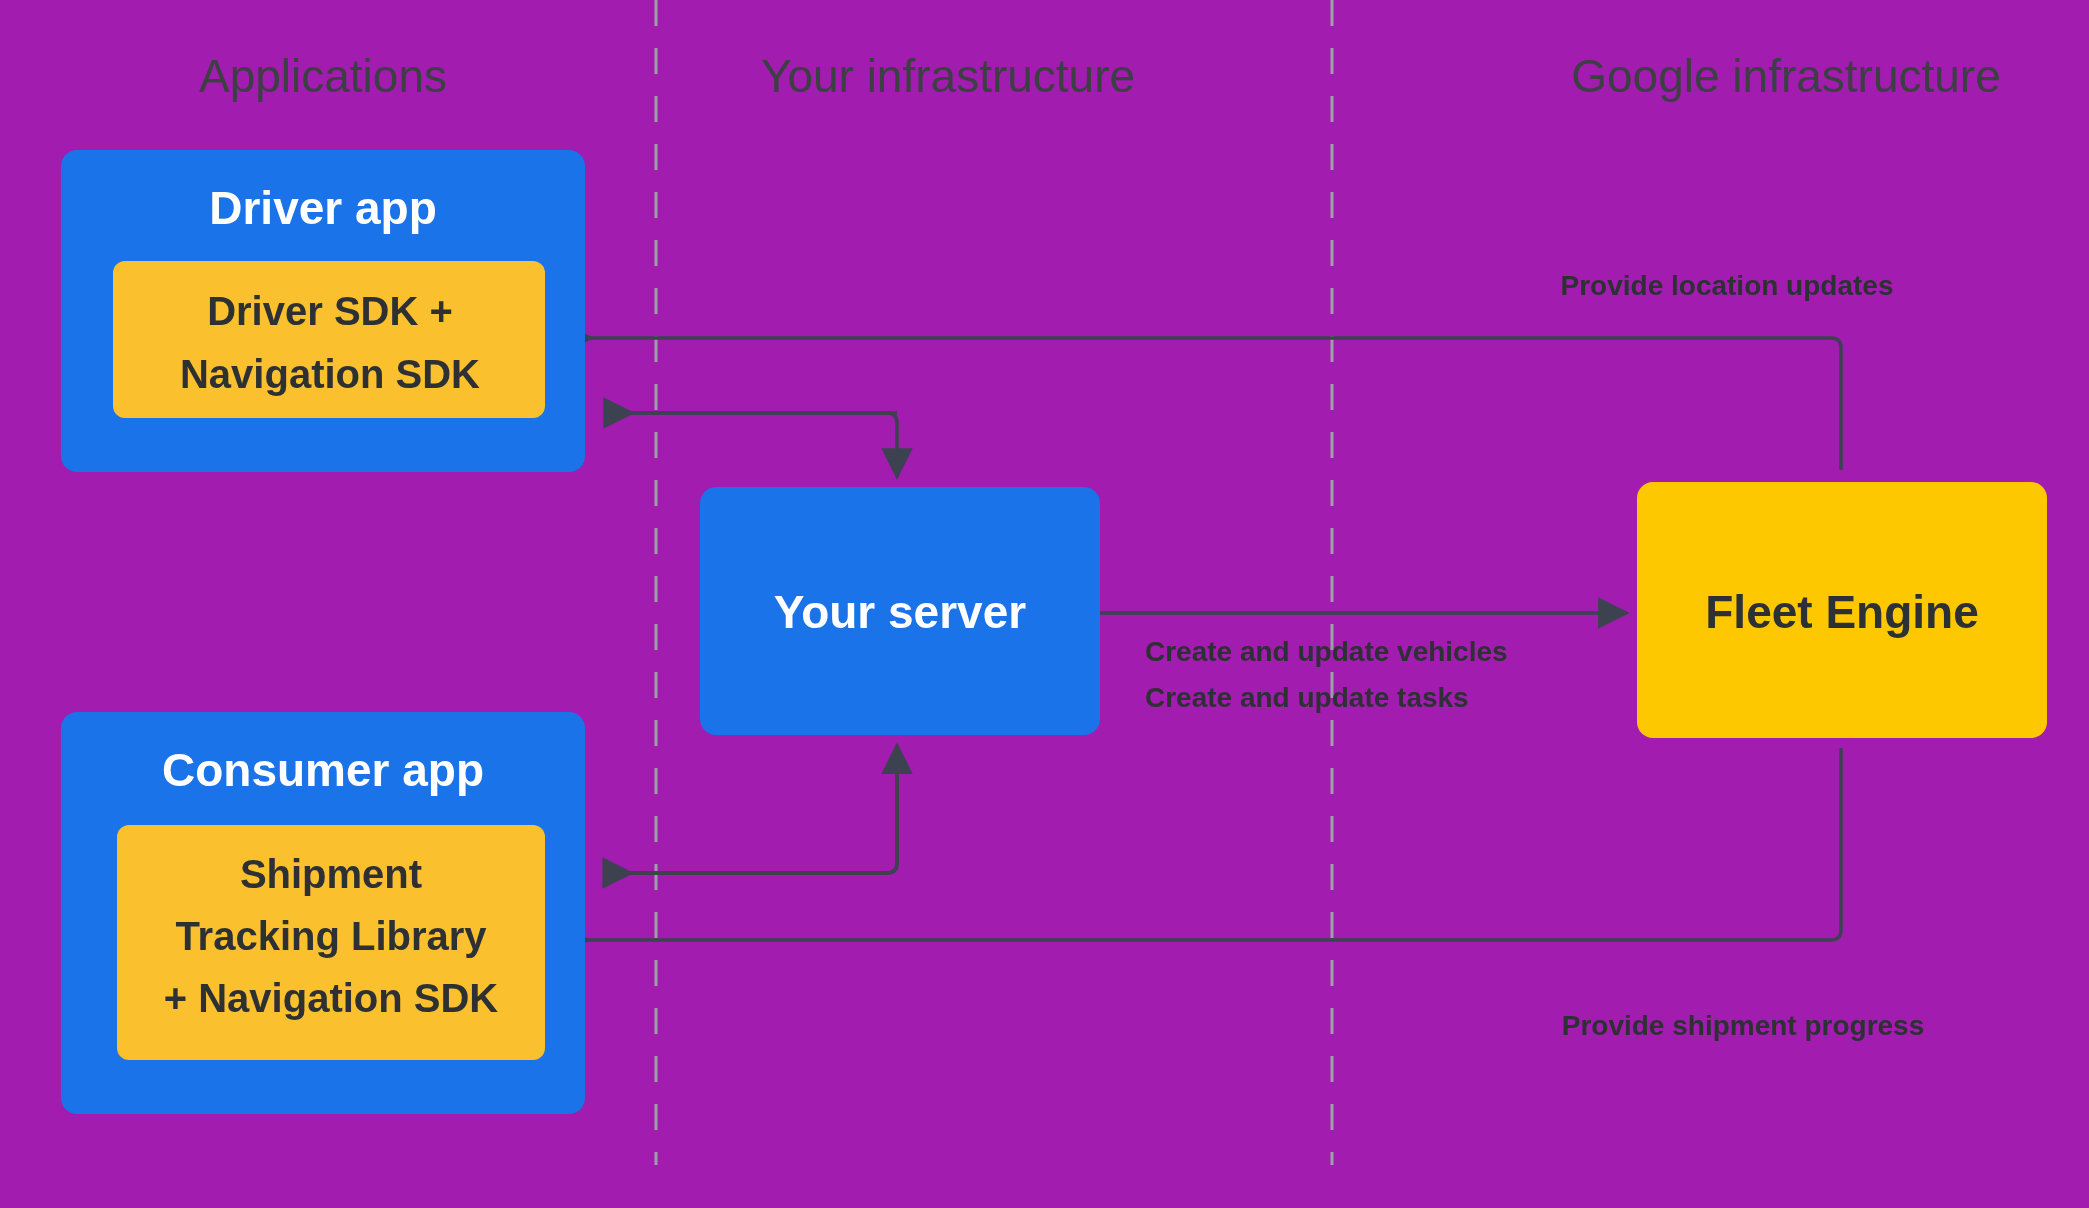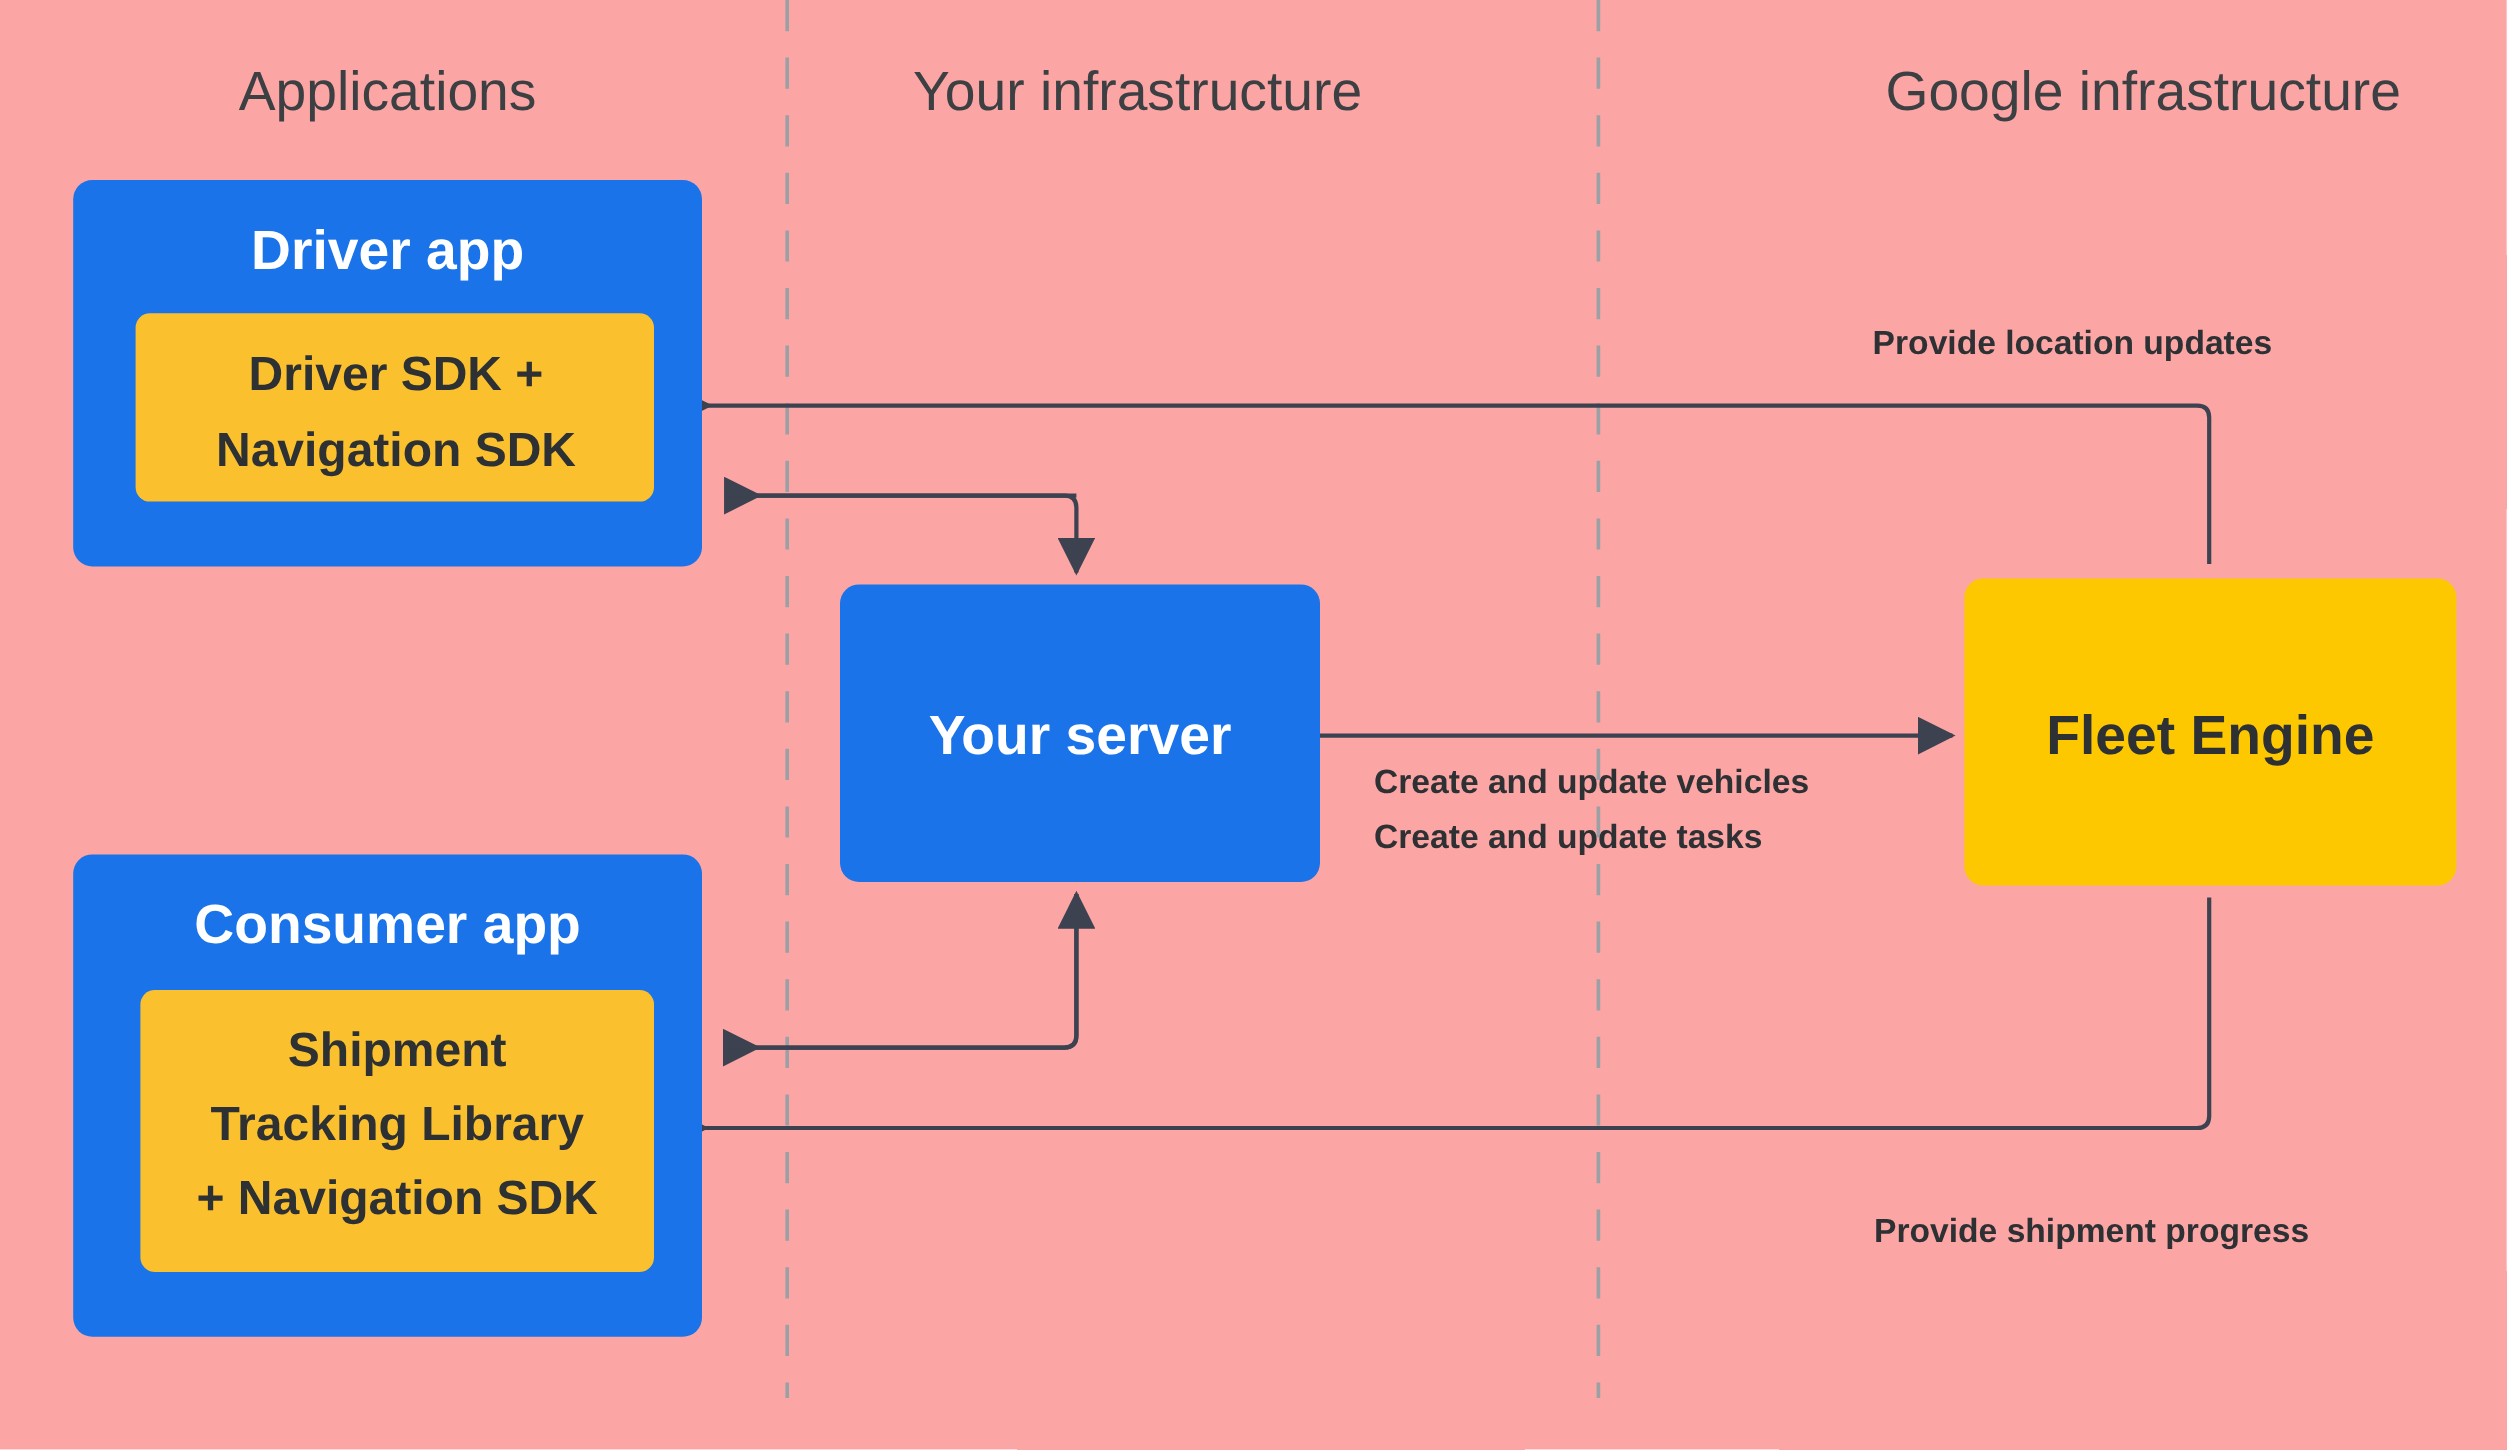--- a/index.html
+++ b/index.html
@@ -10,21 +10,21 @@
   body {
     font-family: "Liberation Sans", sans-serif;
     width: 2089px;
     height: 1208px;
     overflow: hidden;
   }
   #diagram-root {
     position: relative;
     width: 2089px;
     height: 1208px;
-    background: #fca5a5;
+    background: #a21caf;
   }
   svg.diagram-canvas {
     position: absolute;
     left: 0;
     top: 0;
     width: 2089px;
     height: 1208px;
   }
   .lane-title {
     font-size: 46px;

